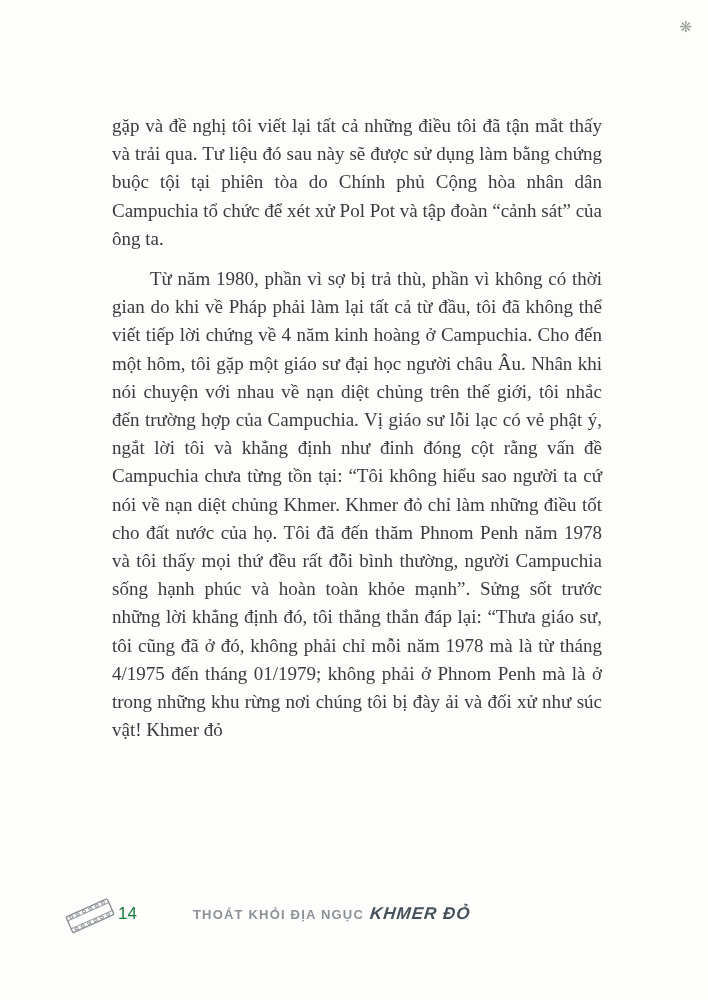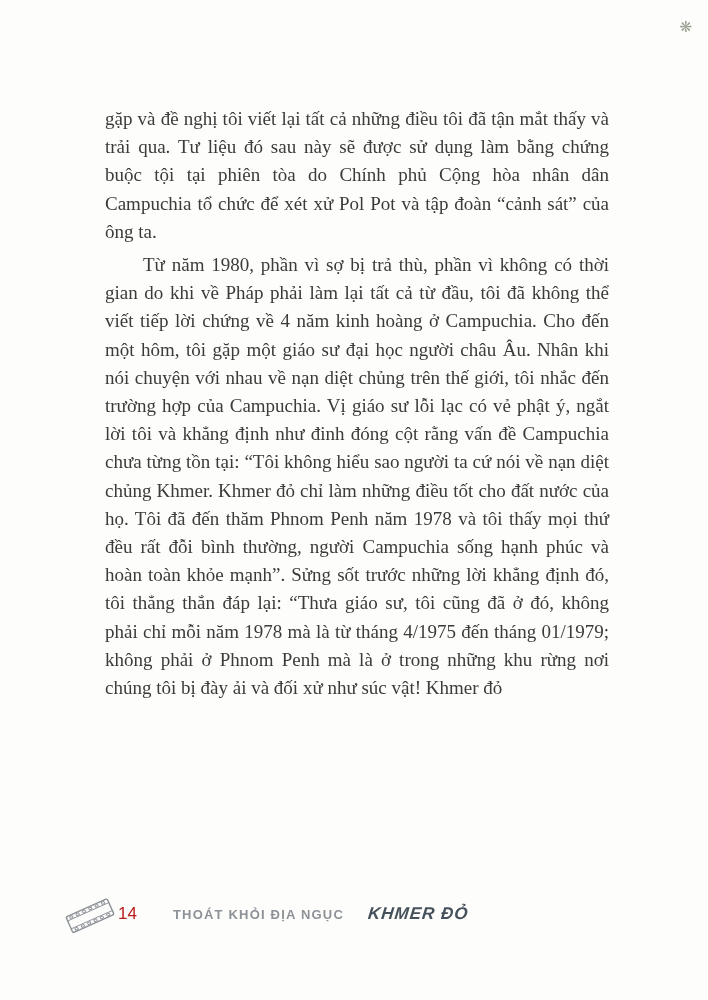--- a/index.html
+++ b/index.html
@@ -25,21 +25,21 @@
     position: absolute;
     left: 100px;
     top: 100px;
     width: 514px;
     color: #3b3b3b;
     font-size: 19px;
     line-height: 28.2px;
     text-align: justify;
   }
   .text-block p {
-    margin: 5px;
+    margin: 12px;
     text-indent: 38px;
   }
   .text-block p.continuation {
     text-indent: 0;
   }
   .footer {
     position: absolute;
     left: 64px;
     top: 884px;
     height: 60px;
@@ -47,31 +47,31 @@
     align-items: center;
   }
   .film-icon {
     width: 52px;
     height: 52px;
     flex: 0 0 auto;
     margin-right: 2px;
   }
   .page-number {
     font-family: "Liberation Sans", sans-serif;
-    color: #b91c1c;
+    color: #15803d;
     font-size: 17px;
-    margin-right: 36px;
+    margin-right: 56px;
   }
   .title-regular {
     font-family: "Liberation Sans", sans-serif;
     font-weight: bold;
     color: #8d9298;
     font-size: 13px;
     letter-spacing: 1.2px;
-    margin-right: 24px;
+    margin-right: 6px;
     white-space: nowrap;
   }
   .title-stylized {
     font-family: "Liberation Sans", sans-serif;
     font-weight: bold;
     font-style: italic;
     color: #46525b;
     font-size: 17px;
     letter-spacing: 1px;
     transform: skewX(-6deg);

